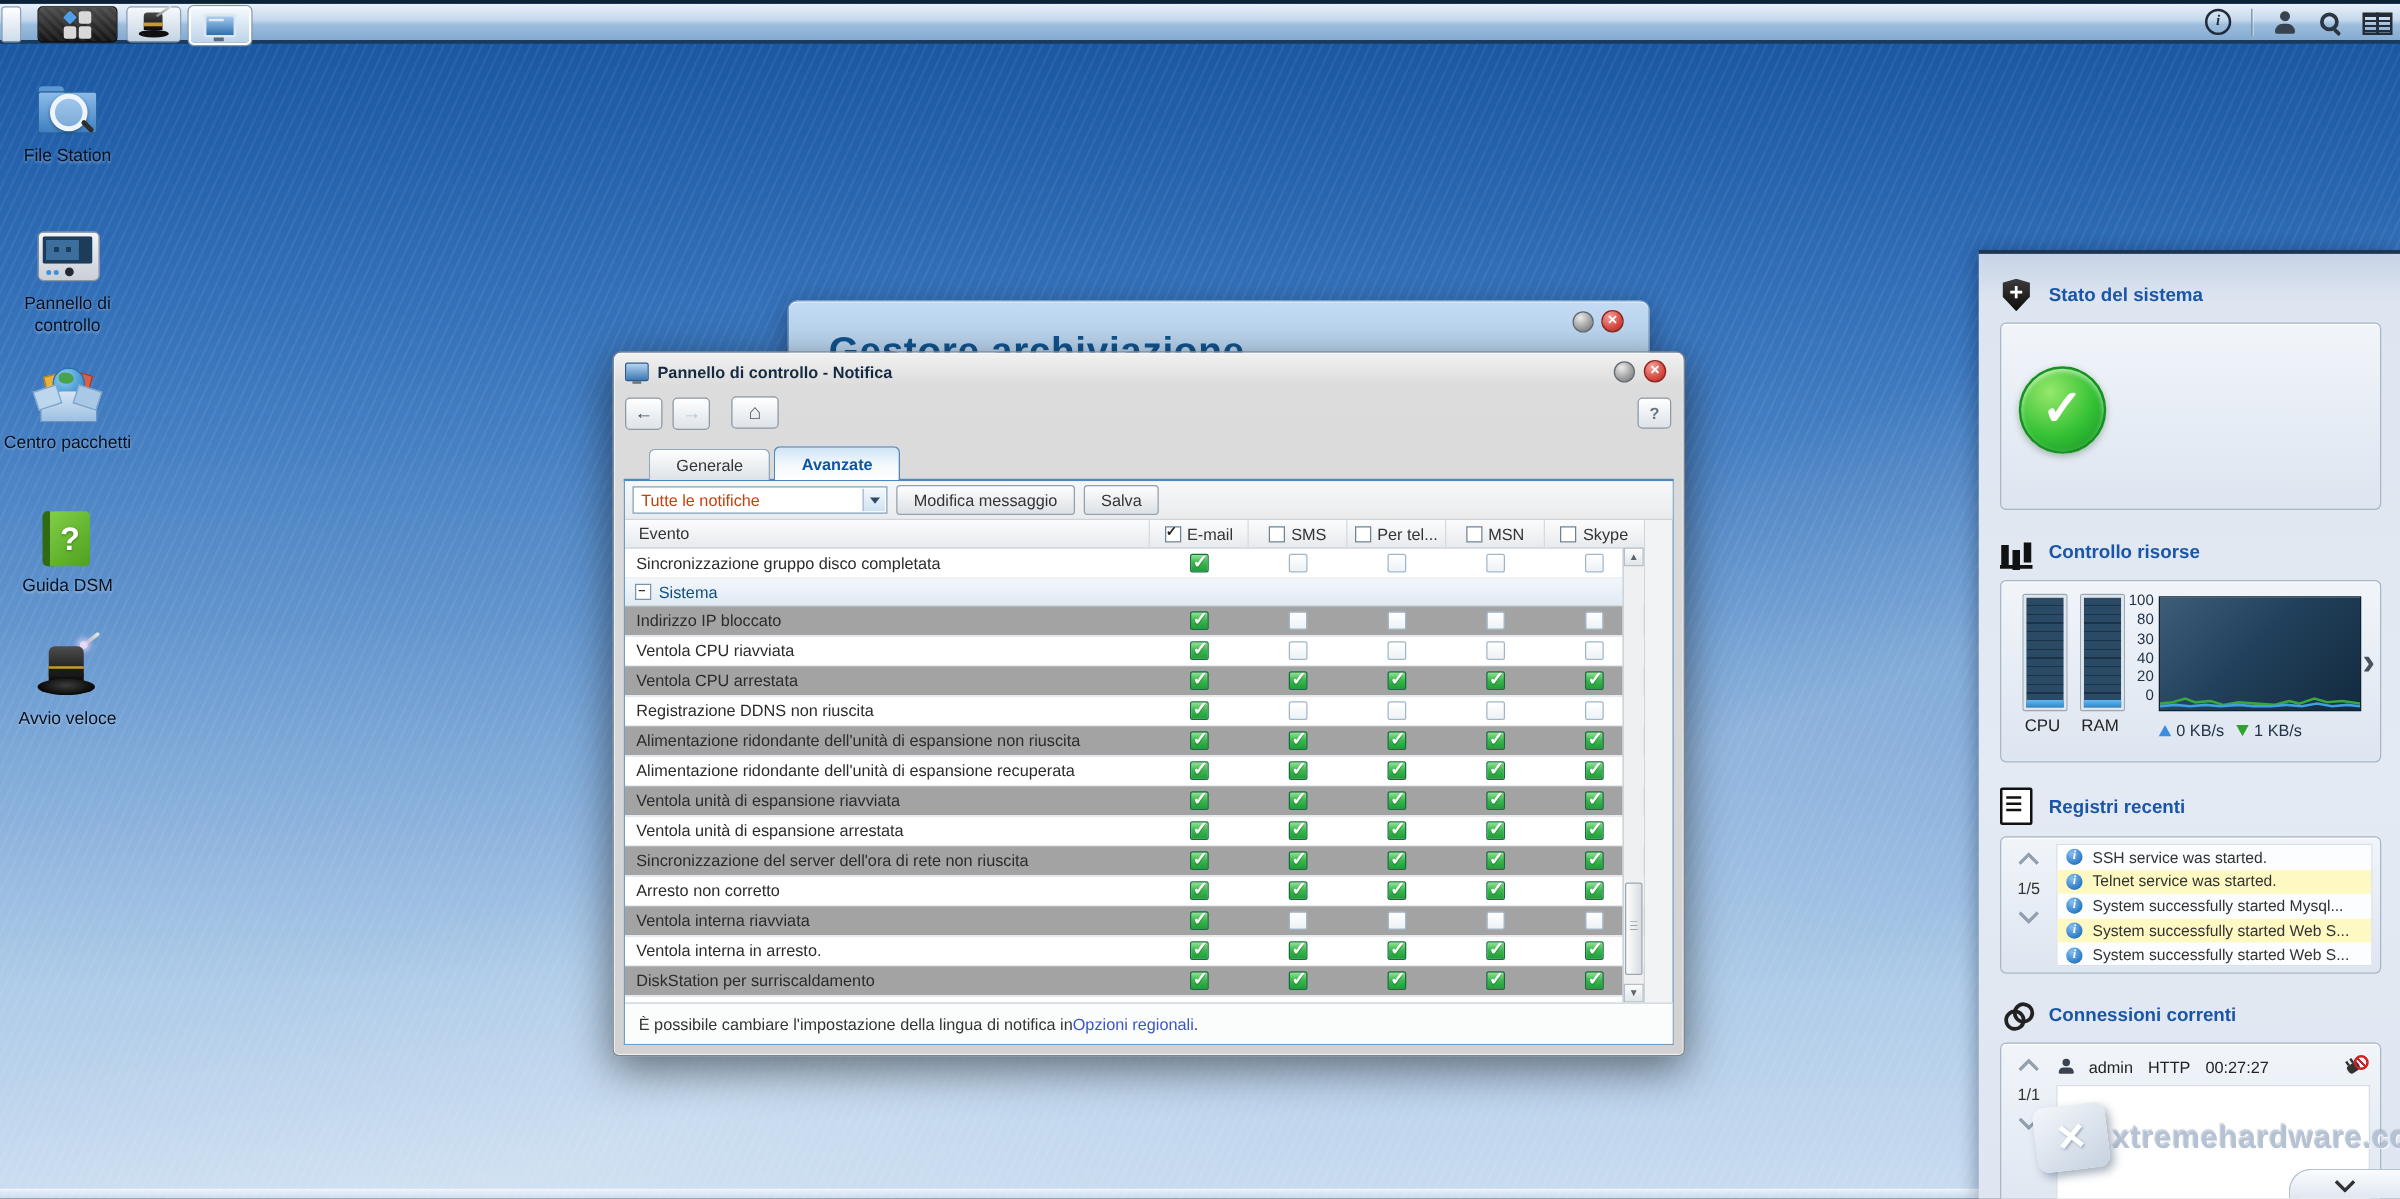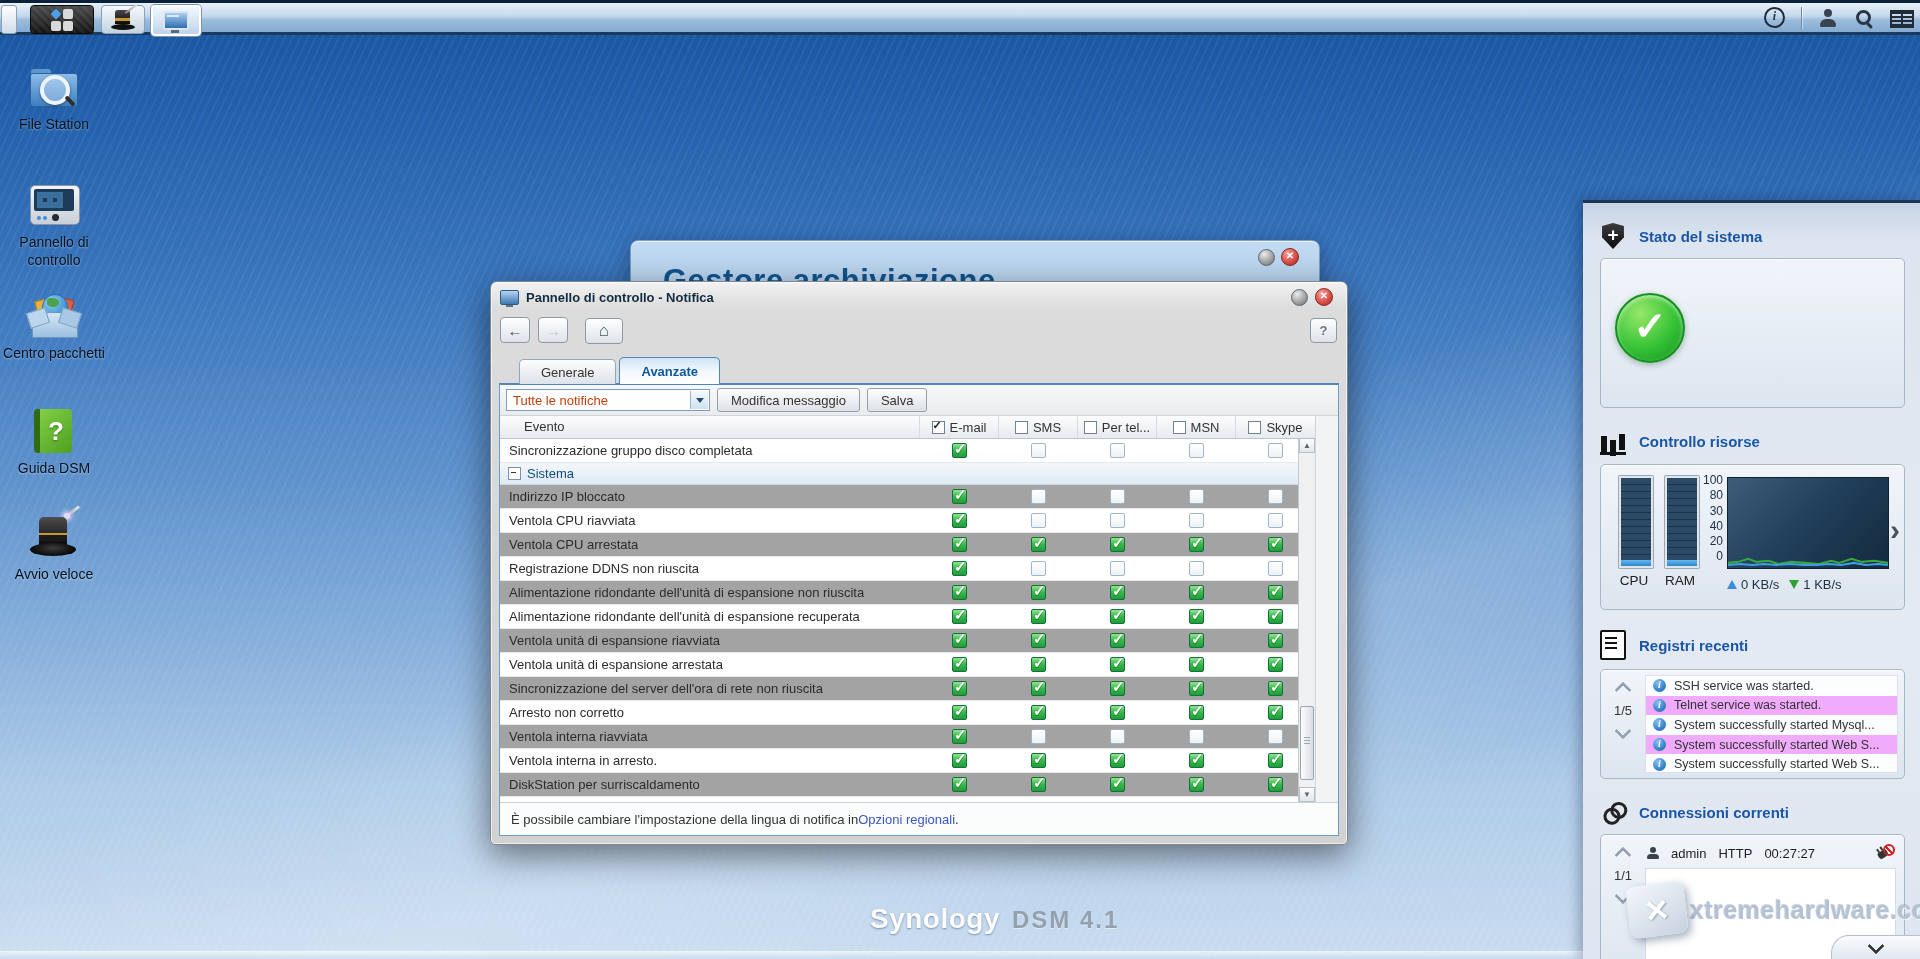--- a/index.html
+++ b/index.html
@@ -125,21 +125,21 @@
     background:linear-gradient(180deg,#f7f8f9,#e9ebed);border-bottom:1px solid #cdd5da;}
   .select{position:relative;width:196px;height:20px;background:#fff;border:1px solid #7f9db9;font-size:13px;color:#c2410c;
     display:flex;align-items:center;padding-left:6px;}
   .select-arrow{position:absolute;right:1px;top:1px;bottom:1px;width:17px;border-left:1px solid #9ab4cc;
     background:linear-gradient(180deg,#f4f9fd,#cfe2f2);display:flex;align-items:center;justify-content:center;}
   .select-arrow::before{content:"";width:0;height:0;border-left:4px solid transparent;border-right:4px solid transparent;border-top:5px solid #2c4a66;}
   .btn{height:22px;padding:0 13px;display:inline-flex;align-items:center;font-size:13px;color:#333;
     background:linear-gradient(180deg,#fefefe,#dce1e6);border:1px solid #93a0ab;border-radius:3px;}
   .table-wrap{position:absolute;left:0;right:22px;top:31px;bottom:33px;background:#fff;border-right:1px solid #cdd5db;}
   .thead{display:flex;height:22px;background:linear-gradient(180deg,#fcfcfd,#e7eaee);border-bottom:1px solid #b9c4cd;}
-  .th-evento{flex:1;padding-left:24px;line-height:22px;font-size:13px;color:#333;border-right:1px solid #d4dbe1;}
+  .th-evento{flex:1;padding-left:11px;line-height:22px;font-size:13px;color:#333;border-right:1px solid #d4dbe1;}
   .thead-channels{display:flex;}
   .th-channel{width:79px;display:flex;align-items:center;justify-content:center;gap:5px;border-right:1px solid #d4dbe1;font-size:13px;color:#333;box-sizing:border-box;}
   .th-channel:last-child{border-right:none;}
   .hdr-cb{width:11px;height:11px;border:1px solid #6f8294;background:#fff;position:relative;}
   .hdr-cb.on::before{content:"\2713";position:absolute;left:0px;top:-3px;font:bold 11px "Liberation Sans",sans-serif;color:#222;}
   .tbody{position:relative;height:360px;overflow:hidden;background:#fff;}
   .trow{display:flex;height:23px;border-bottom:1px solid #e4eaef;align-items:center;}
   .trow.alt{background:#a3a3a3;}
   .cell-label{flex:1;padding-left:9px;font-size:13px;color:#2b2b2b;white-space:nowrap;overflow:hidden;}
   .cell-ch{width:79px;display:flex;justify-content:center;box-sizing:border-box;}
@@ -209,21 +209,21 @@
   
   .pager{width:44px;display:flex;flex-direction:column;align-items:center;gap:7px;padding-top:14px;box-sizing:border-box;}
   .chev{width:9px;height:9px;border-left:3px solid #93a0af;border-bottom:3px solid #93a0af;border-radius:1px;}
   .chev.up{transform:rotate(135deg);}
   .chev.down{transform:rotate(-45deg);}
   .pager-num{font-size:13px;color:#333;}
   
   .logs-box{height:110px;display:flex;}
   .log-list{flex:1;margin:5px 6px 5px 0;background:#fcfdfe;border:1px solid #d9e0e9;overflow:hidden;}
   .log-row{display:flex;align-items:center;gap:8px;height:19.6px;padding-left:7px;font-size:12.5px;color:#333;white-space:nowrap;}
-  .log-row.alt{background:#f0abfc;}
+  .log-row.alt{background:#fef9c3;}
   .info-dot{flex:0 0 13px;width:13px;height:13px;border-radius:50%;
     background:radial-gradient(circle at 35% 28%,#85bff2,#2e7cc8 68%,#1b5fa8);position:relative;}
   .info-dot::before{content:"i";position:absolute;left:0;right:0;top:0px;text-align:center;font:italic bold 10px "Liberation Serif",serif;color:#fff;}
   
   .conn-box{height:146px;display:flex;}
   .conn-content{flex:1;position:relative;}
   .conn-row{display:flex;align-items:center;gap:12px;padding:10px 10px 0 2px;font-size:13px;color:#222;}
   .mini-user{width:12px;height:12px;position:relative;}
   .mini-user::before{content:"";position:absolute;left:3px;top:0;width:6px;height:6px;border-radius:50%;background:#39434f;}
   .mini-user::after{content:"";position:absolute;left:0;bottom:0;width:12px;height:5px;border-radius:6px 6px 2px 2px;background:#39434f;}
@@ -774,19 +774,15 @@
     <div class="sb-tab">
       <span class="chev down" style="margin-top:-3px;border-color:#333;"></span>
     </div>
   </div>
 
   <div class="wm">
     <span class="wm-tile"></span>
     <span class="wm-text">xtremehardware.com</span>
   </div>
 
-  <div class="brand">
-    <span class="brand-logo">Synology</span>
-    <span class="brand-version">DSM 4.1</span>
-  </div>
 
   <div class="bottom-strip"></div>
 </div>
 
 </body></html>

